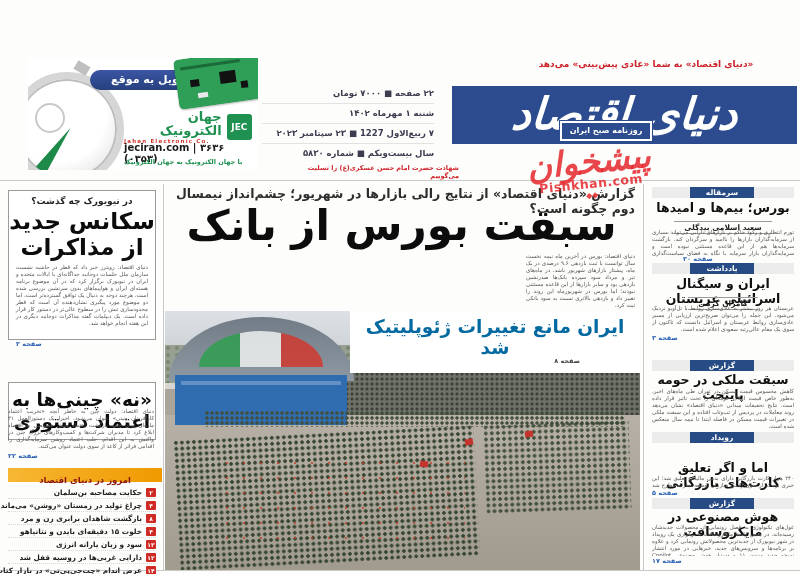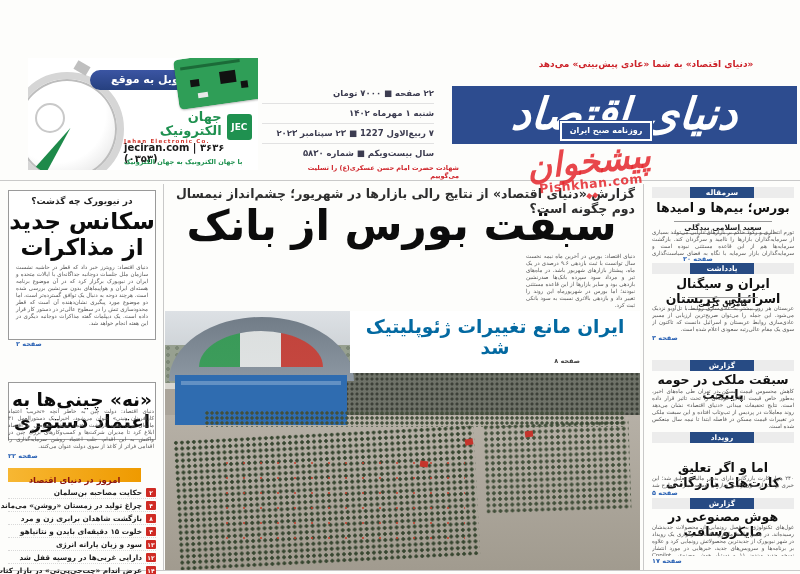--- a/index.html
+++ b/index.html
@@ -101,21 +101,21 @@
   .rbody{left:652px;width:142px;font-size:5.5px;line-height:7px;text-align:justify;color:#555;}
   .rpage{left:652px;width:142px;font-size:6.5px;font-weight:bold;color:#2d64b5;text-align:left;}
   
   .lbox{left:8px;width:146px;border:1px solid #9a9a9a;background:#fff;}
   .lkicker{text-align:center;font-size:9px;font-weight:bold;color:#222;margin-top:5px;}
   .lhead1{text-align:center;font-size:23px;line-height:26px;font-weight:bold;color:#0c0c0c;margin-top:2px;}
   .lbody{font-size:5.5px;line-height:7px;text-align:justify;color:#555;padding:4px 7px 2px 7px;}
   .lpage{font-size:6.5px;font-weight:bold;color:#2d64b5;text-align:left;padding:0 7px 4px 7px;}
   .lhead2{text-align:center;font-size:18.5px;line-height:22px;font-weight:bold;color:#0c0c0c;padding:6px 2px;}
   .lbody2{left:8px;top:408px;width:146px;font-size:5.5px;line-height:7px;text-align:justify;color:#555;}
-  .todaybar{left:8px;top:468px;width:133px;height:14px;
+  .todaybar{left:8px;top:468px;width:154px;height:14px;
     background:linear-gradient(90deg,#f7b733,#ef9a00);text-align:center;}
   .todaybar span{font-size:8.5px;font-weight:bold;color:#8a1510;line-height:14px;}
   .list{left:8px;top:486px;width:148px;}
   .lrow{display:flex;flex-direction:row;align-items:center;justify-content:flex-start;gap:4px;
     height:12px;border-bottom:1px dotted #d8d8d8;}
   .lrow:last-child{border-bottom:none;}
   .num{width:10px;height:9px;background:#cf2b24;border-radius:1px;color:#fff;font-size:6px;font-weight:bold;
     text-align:center;line-height:9px;flex:0 0 auto;}
   .itm{font-size:7.3px;font-weight:bold;color:#222;white-space:nowrap;}
 </style>

